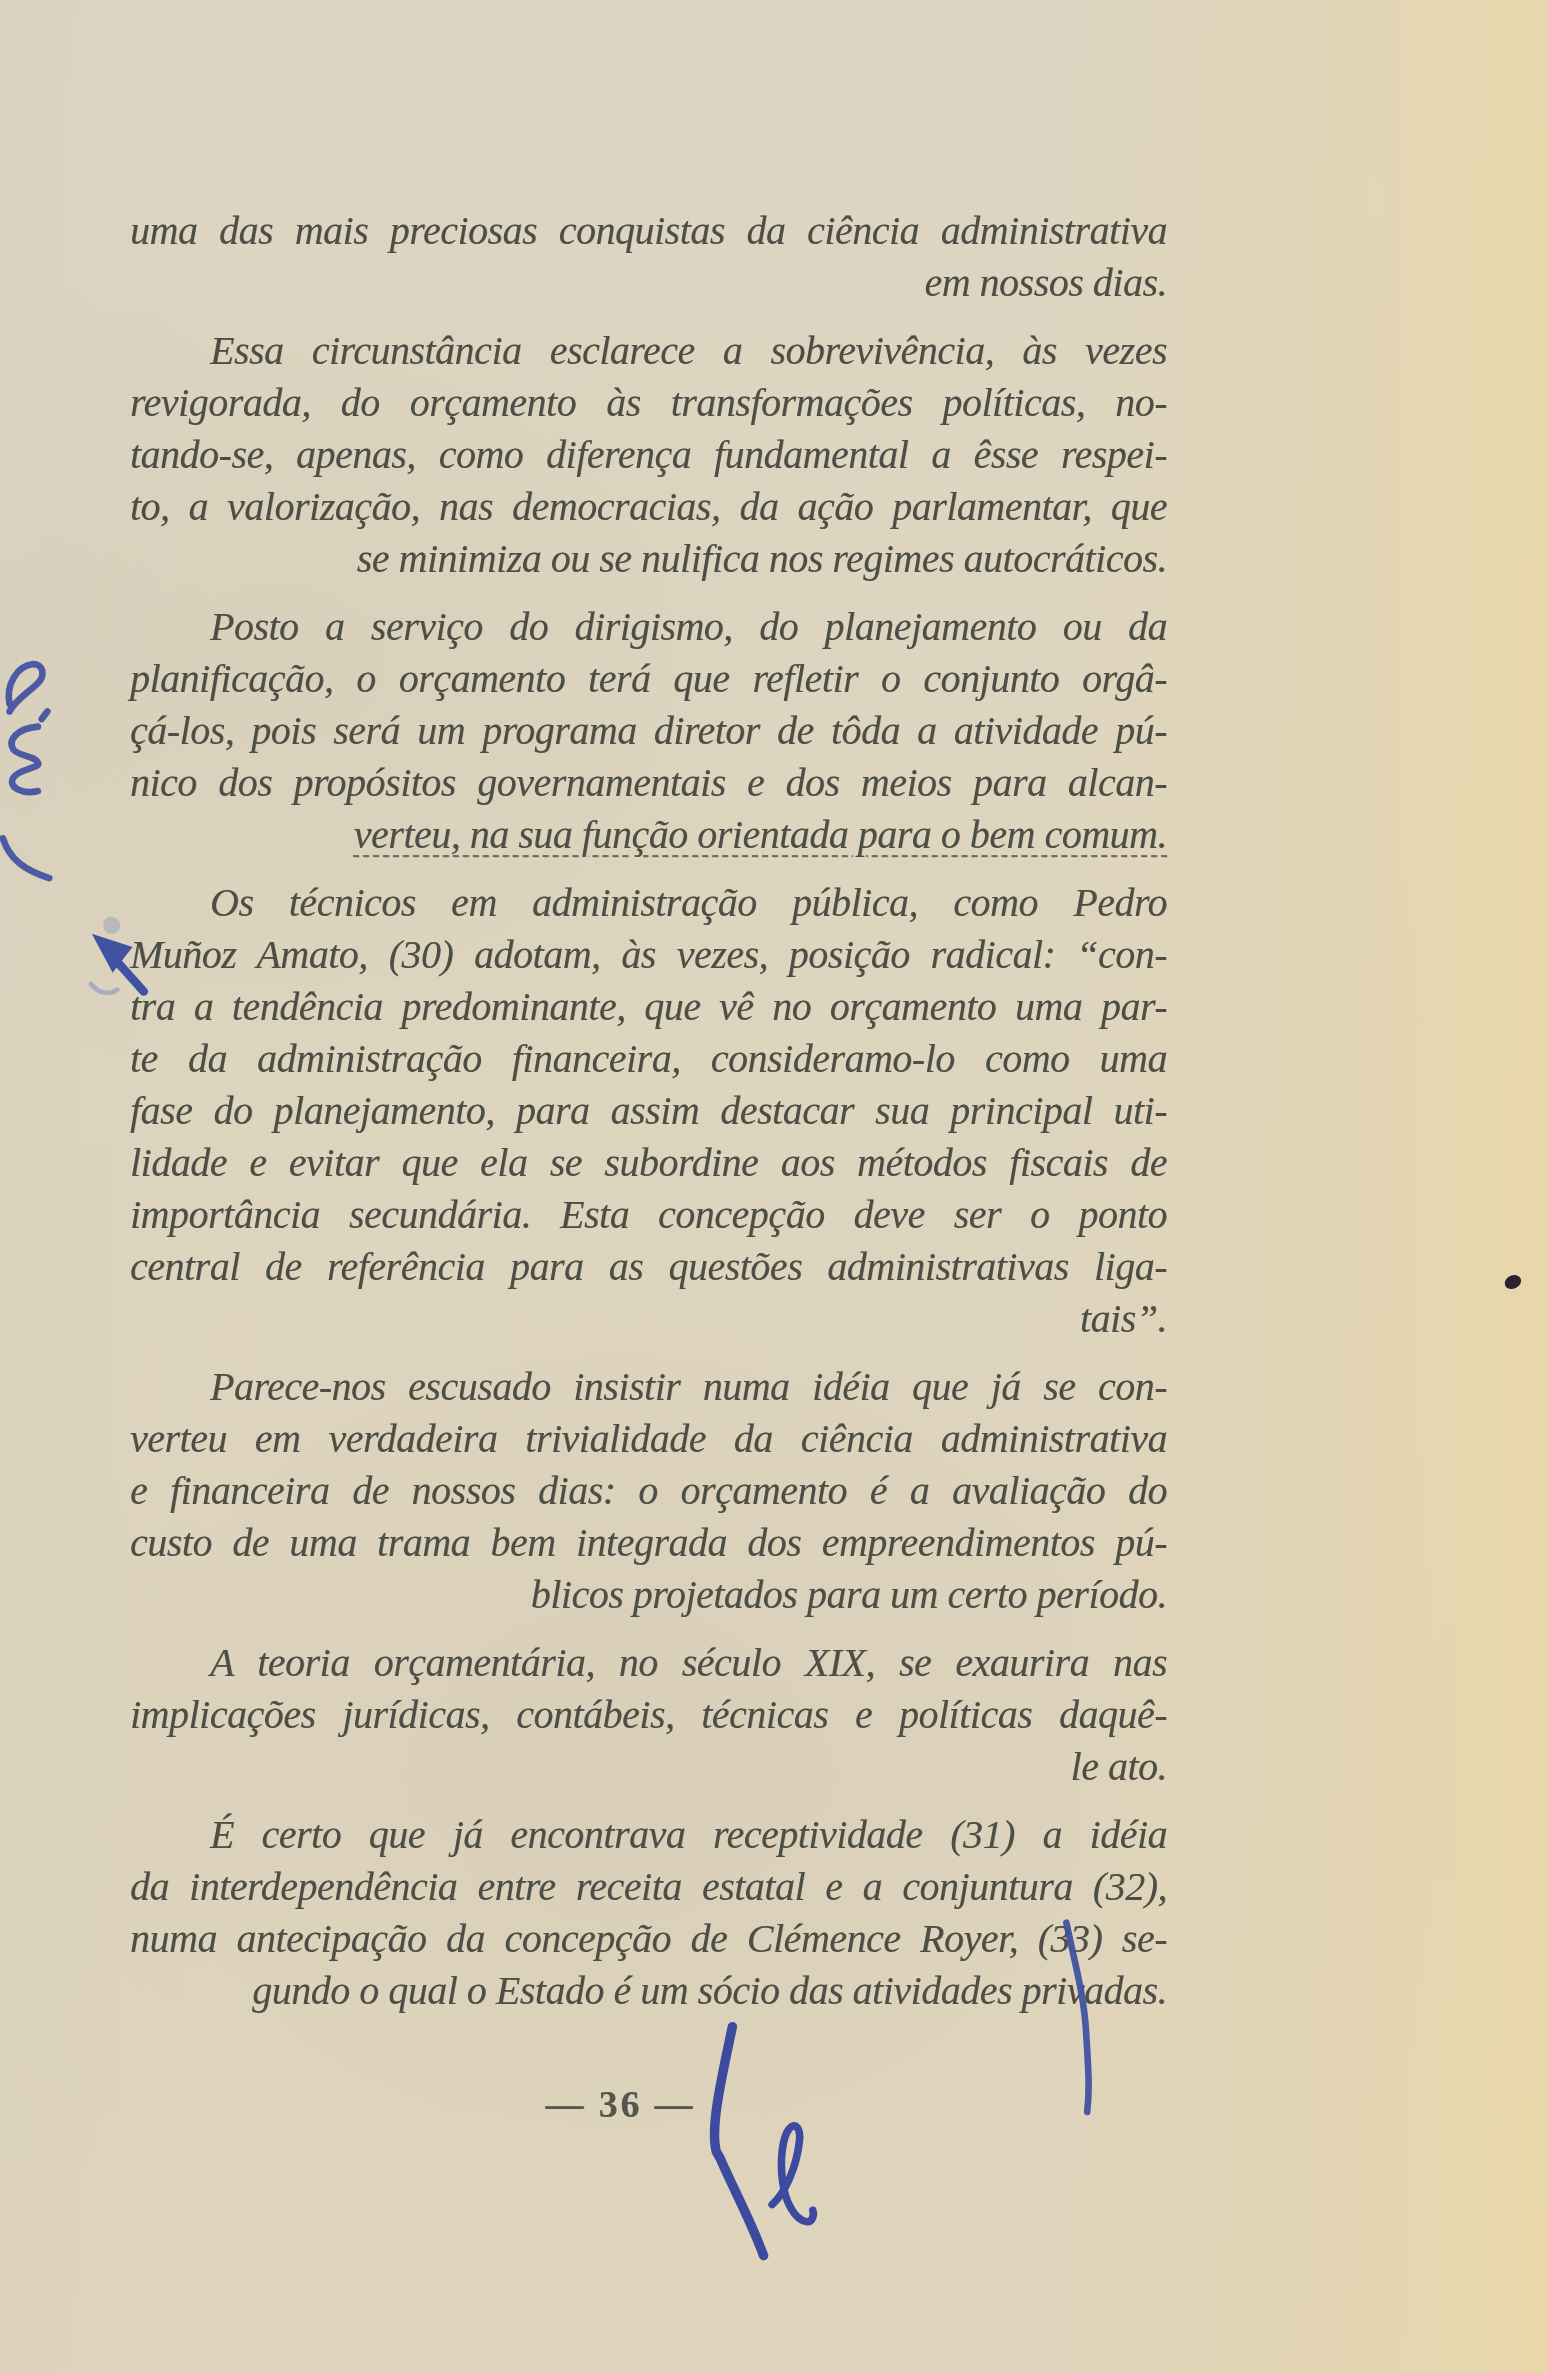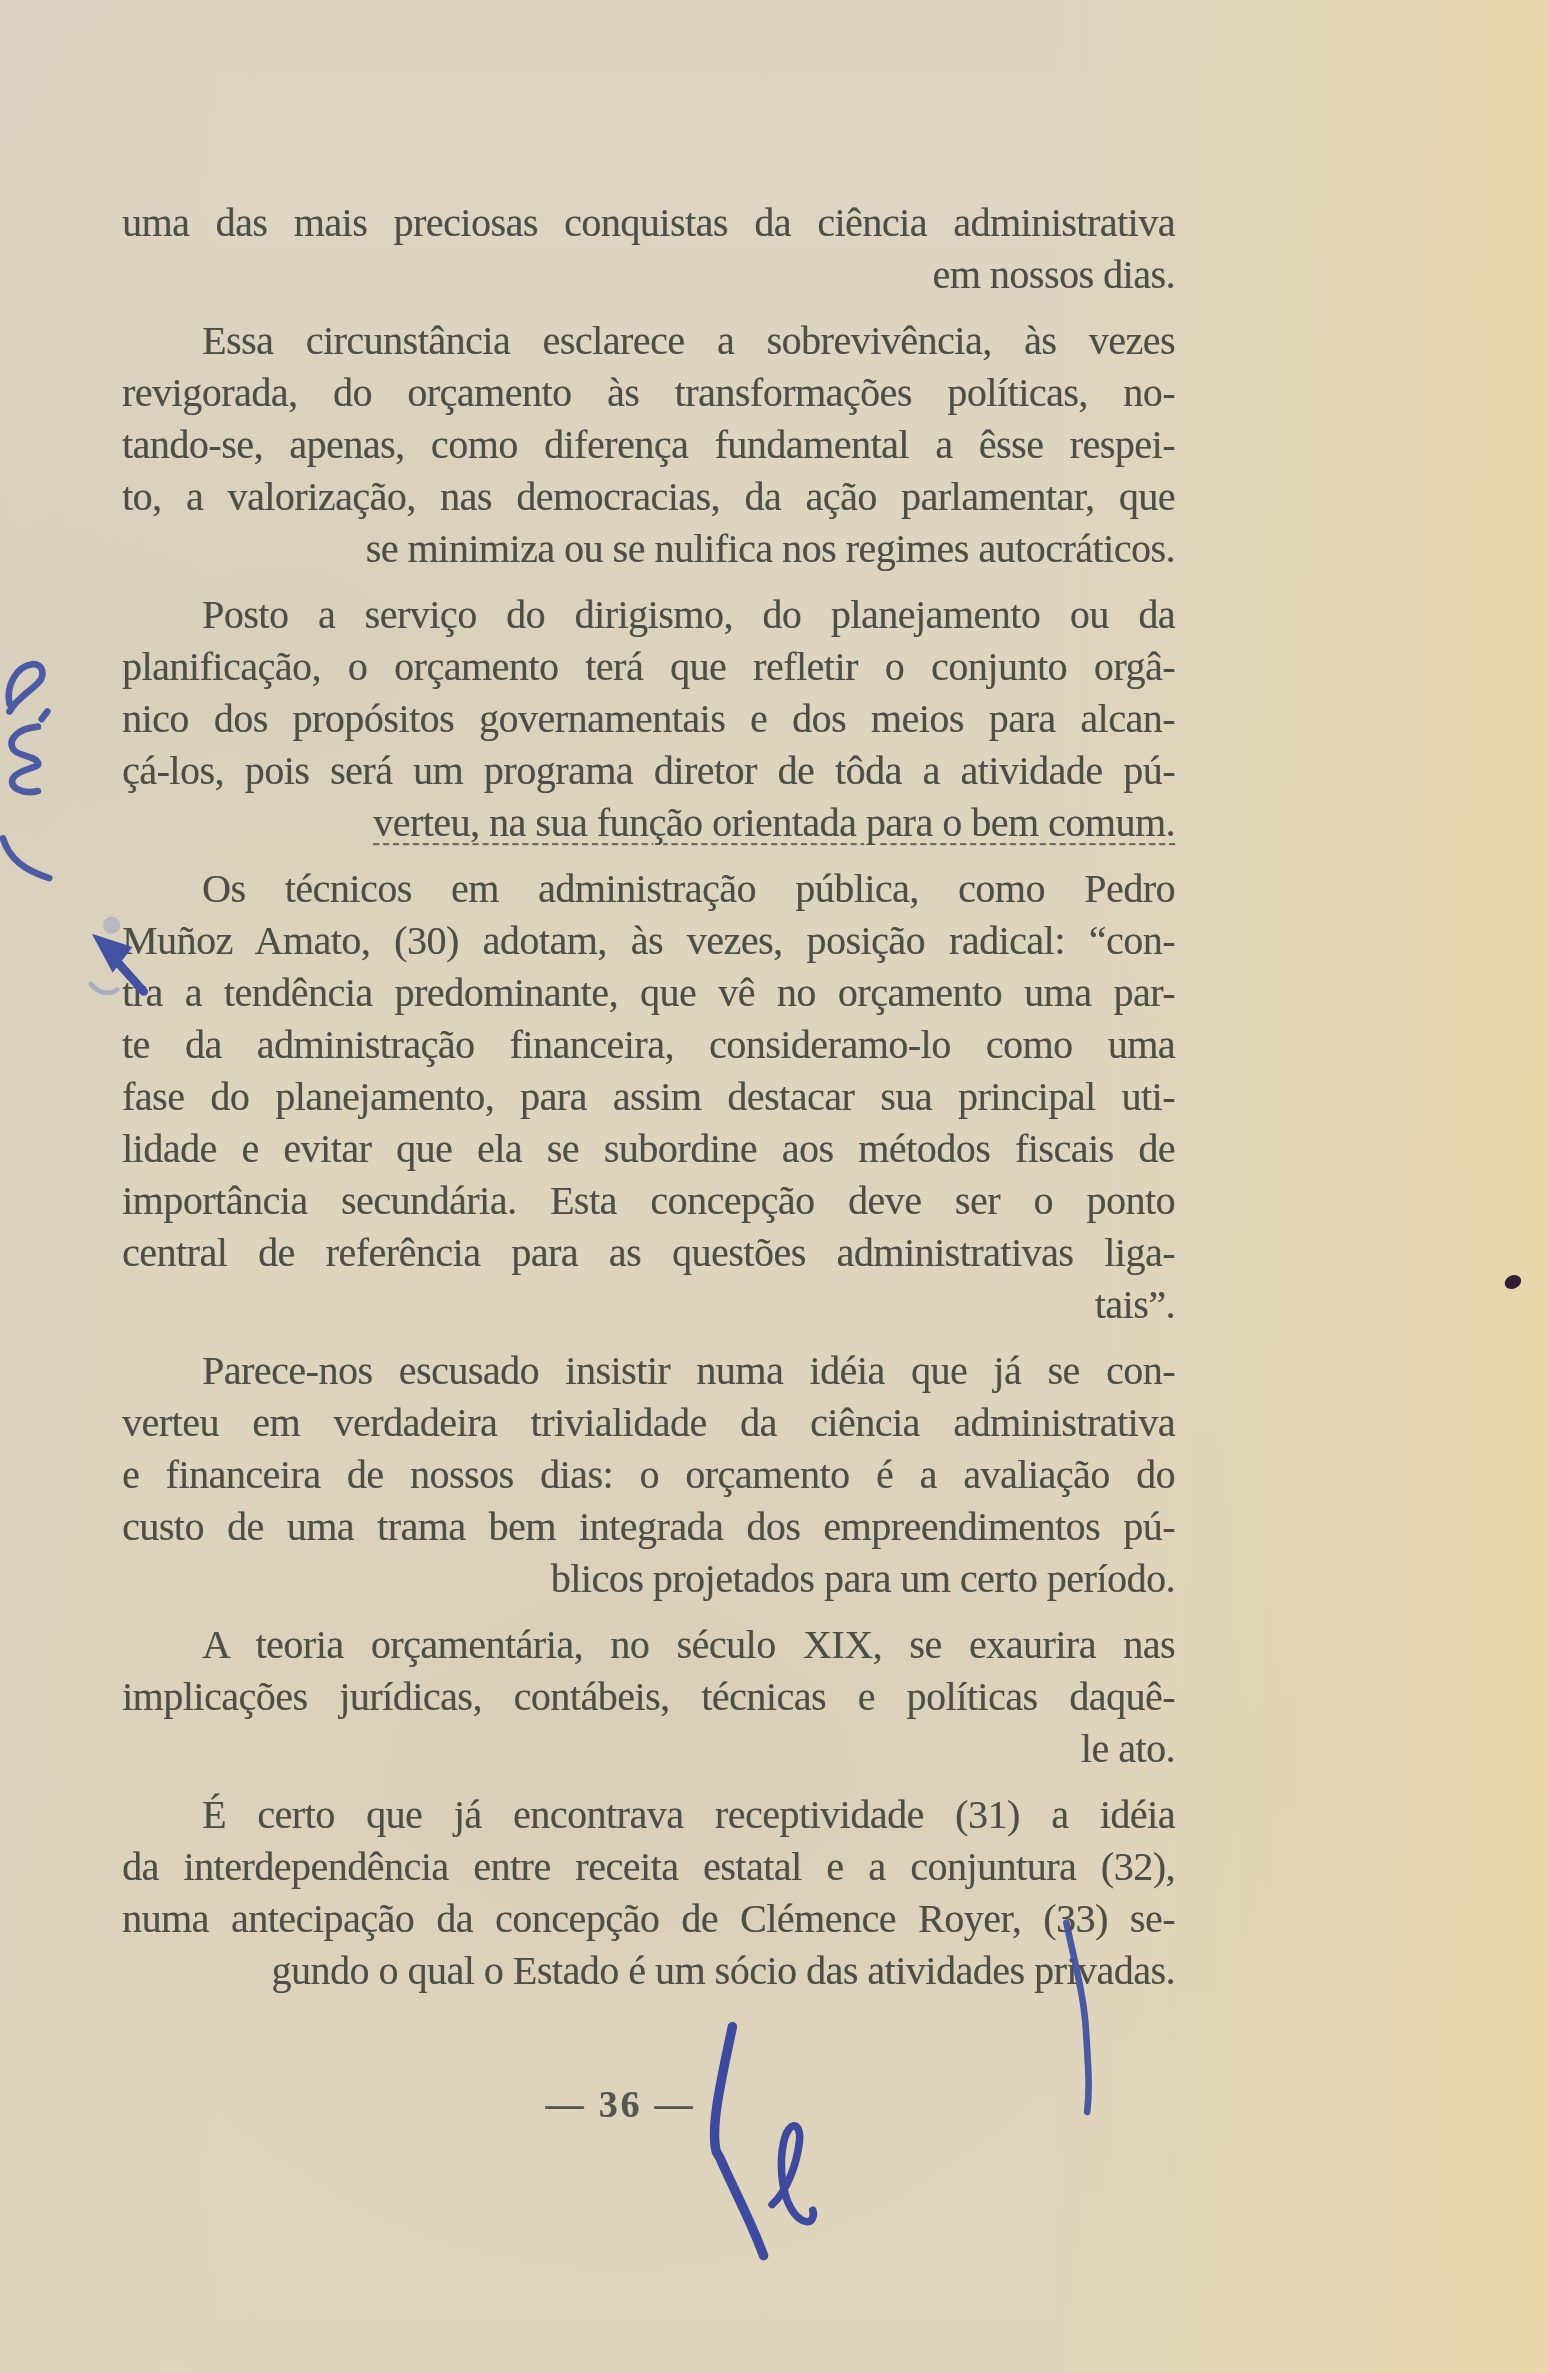--- a/index.html
+++ b/index.html
@@ -16,21 +16,21 @@
       linear-gradient(180deg, #ddd5c2 0%, #ded5bf 35%, #ded4bd 75%, #e0d5bc 100%);
   }
   .text-block {
     position:absolute;
     left:114px; top:189px; width:1069px;
     color:#4d4e46;
     font-size:40px;
     letter-spacing:-0.5px;
     text-shadow:0.4px 0.4px 0.5px rgba(77,78,70,0.45);
   }
-  .para { margin:8px; }
+  .para { margin:16px;font-style:italic; }
   .para + .para { margin-top:14px; }
   .line {
     height:52px; line-height:52px;
     white-space:nowrap;
     text-align:right;
   }
   .line.j { white-space:normal; text-align:justify; text-align-last:justify; }
   .line.first { padding-left:80px; }
   .line.j.first { text-indent:80px; padding-left:0; }
   .line.u {
@@ -65,22 +65,22 @@
       <div class="para">
         <div class="line j first">Essa circunstância esclarece a sobrevivência, às vezes</div>
         <div class="line j">revigorada, do orçamento às transformações políticas, no-</div>
         <div class="line j">tando-se, apenas, como diferença fundamental a êsse respei-</div>
         <div class="line j">to, a valorização, nas democracias, da ação parlamentar, que</div>
         <div class="line">se minimiza ou se nulifica nos regimes autocráticos.</div>
       </div>
       <div class="para">
         <div class="line j first">Posto a serviço do dirigismo, do planejamento ou da</div>
         <div class="line j">planificação, o orçamento terá que refletir o conjunto orgâ-</div>
+        <div class="line j">çá-los, pois será um programa diretor de tôda a atividade pú-</div>
         <div class="line j">nico dos propósitos governamentais e dos meios para alcan-</div>
-        <div class="line j">çá-los, pois será um programa diretor de tôda a atividade pú-</div>
         <div class="line u">verteu, na sua função orientada para o bem comum.</div>
       </div>
       <div class="para">
         <div class="line j first">Os técnicos em administração pública, como Pedro</div>
         <div class="line j">Muñoz Amato, (30) adotam, às vezes, posição radical: “con-</div>
         <div class="line j">tra a tendência predominante, que vê no orçamento uma par-</div>
         <div class="line j">te da administração financeira, consideramo-lo como uma</div>
         <div class="line j">fase do planejamento, para assim destacar sua principal uti-</div>
         <div class="line j">lidade e evitar que ela se subordine aos métodos fiscais de</div>
         <div class="line j">importância secundária. Esta concepção deve ser o ponto</div>

